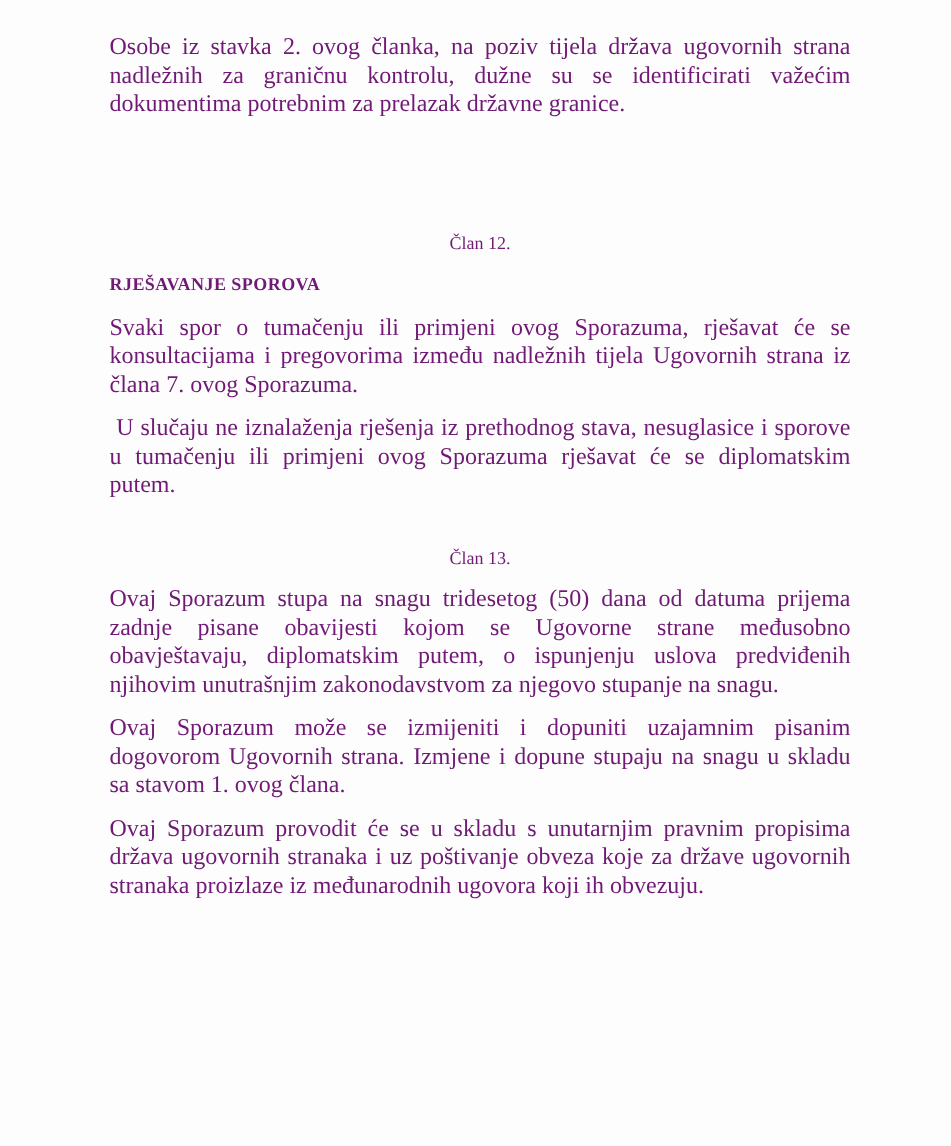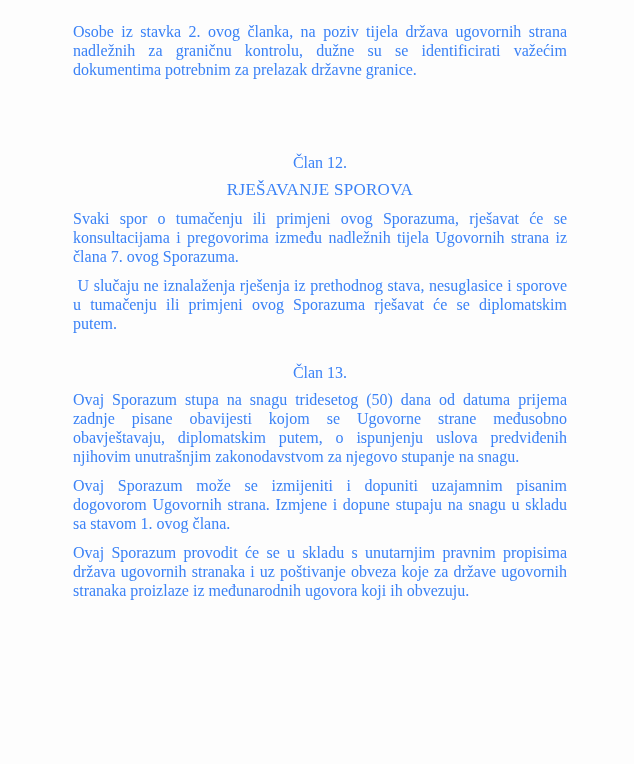--- a/index.html
+++ b/index.html
@@ -7,43 +7,42 @@
     padding: 0;
     background: #ffffff;
   }
   .page {
     position: relative;
     width: 634px;
     height: 764px;
     background: #fdfdfd;
     overflow: hidden;
     font-family: "Liberation Serif", "DejaVu Serif", serif;
-    color: #3b82f6;
+    color: #701a75;
     box-sizing: border-box;
     padding: 22px 67px 0 73px;
   }
   .para {
     font-size: 16px;
     line-height: 19px;
     text-align: justify;
     margin: 0 0 10px 0;
     white-space: pre-wrap;
   }
   .heading {
-    font-size: 16px;
+    font-size: 12px;
     line-height: 19px;
     text-align: center;
     font-weight: normal;
     margin: 0 0 8px 0;
   }
   .subheading {
-    font-size: 17px;
+    font-size: 12px;
     line-height: 19px;
-    text-align: center;
-    font-weight: normal;
+    font-weight: bold;
     letter-spacing: 0.3px;
     margin: 0 0 10px 0;
   }
   .spacer-large { height: 64px; }
   .spacer-medium { height: 20px; }
 </style>
 </head>
 <body>
 
 <div class="page">

